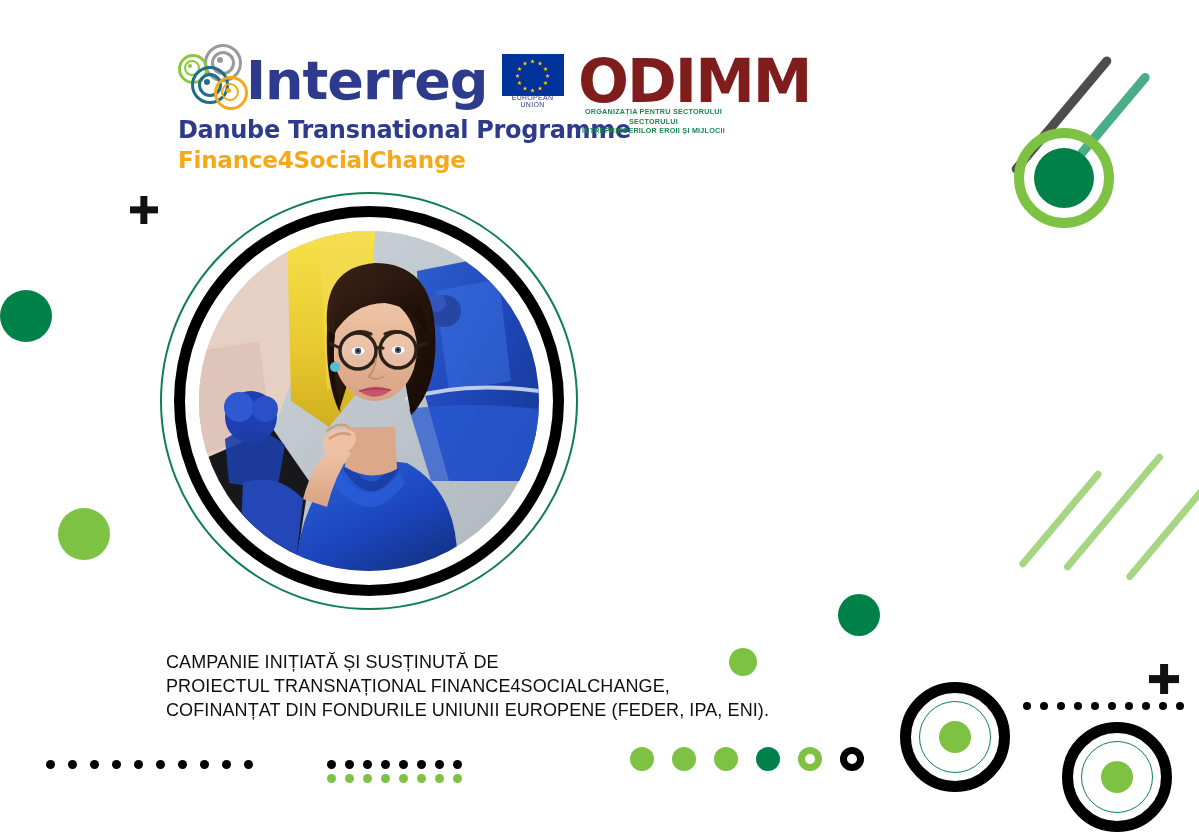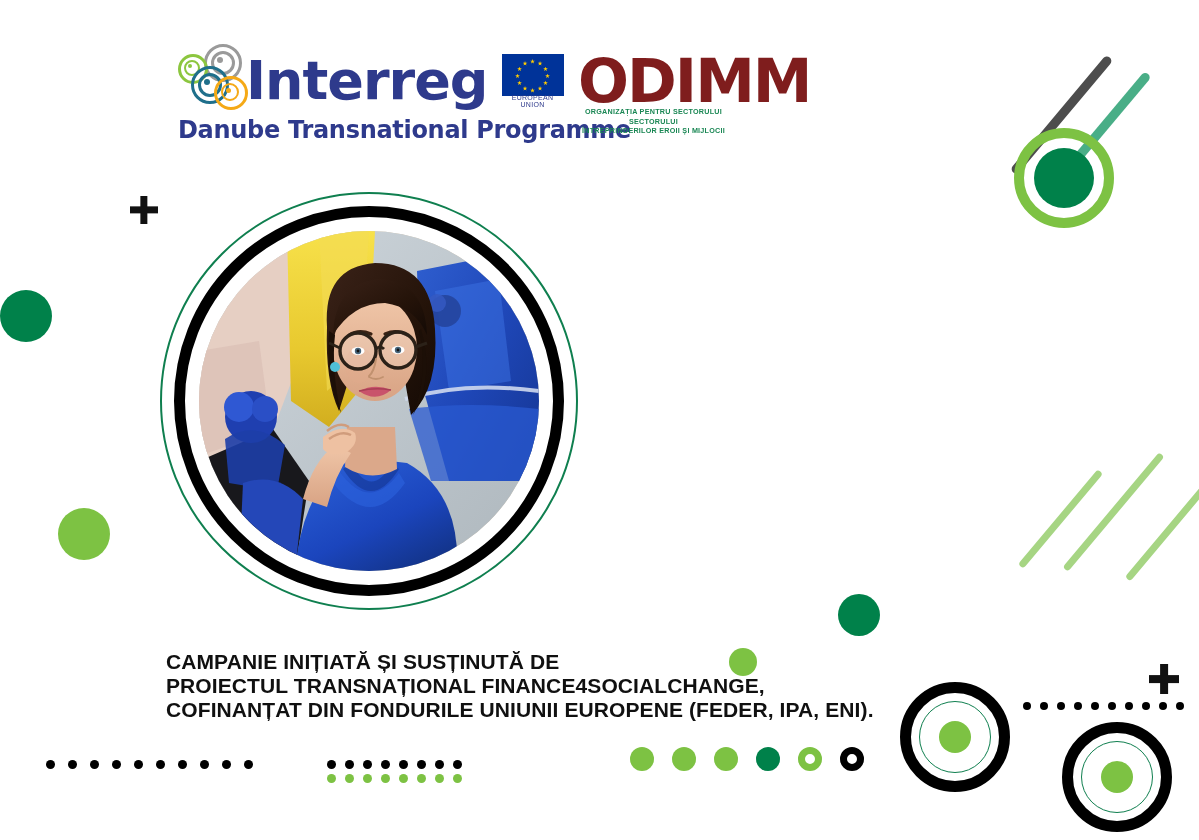--- a/index.html
+++ b/index.html
@@ -207,23 +207,23 @@
     color: #101010;
     letter-spacing: 0.2px;
     white-space: pre-line;
   }
 
   
   .footer-text {
     position: absolute;
     left: 166px;
     top: 650px;
-    font-size: 21px;
+    font-size: 18px;
     line-height: 24px;
-    font-weight: bold;
+    font-weight: normal;
     color: #101010;
     letter-spacing: 0.1px;
     white-space: pre-line;
   }
 </style>
 </head>
 <body>
 
 <div id="poster">
 
@@ -358,20 +358,21 @@
         <span class="eu-star" style="left:21px;  top:32px;"></span>
         <span class="eu-star" style="left:15.5px;top:26.5px;"></span>
         <span class="eu-star" style="left:13.5px;top:19.5px;"></span>
         <span class="eu-star" style="left:15.5px;top:12.5px;"></span>
         <span class="eu-star" style="left:21px;  top:7px;"></span>
         <span class="eu-caption">EUROPEAN UNION</span>
       </span>
     </div>
 
     <div class="interreg-sub">Danube Transnational Programme</div>
+    <div class="interreg-f4sc">Finance4SocialChange</div>
   </div>
 
   <div class="odimm-logo">
     <div class="odimm-word">ODIMM</div>
     <div class="odimm-sub">
       <div>ORGANIZAȚIA PENTRU SECTORULUI SECTORULUI</div>
       <div>ÎNTREPRINDERILOR EROII ȘI MIJLOCII</div>
     </div>
   </div>
 

